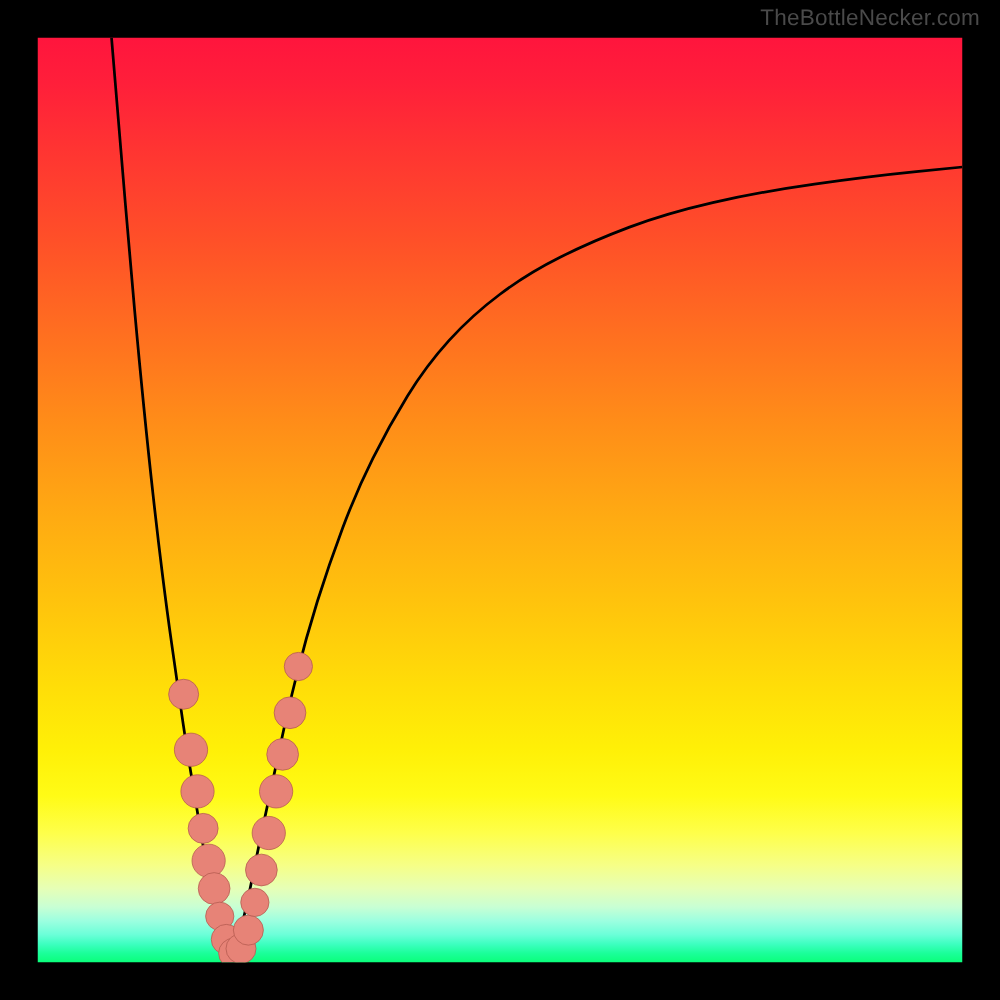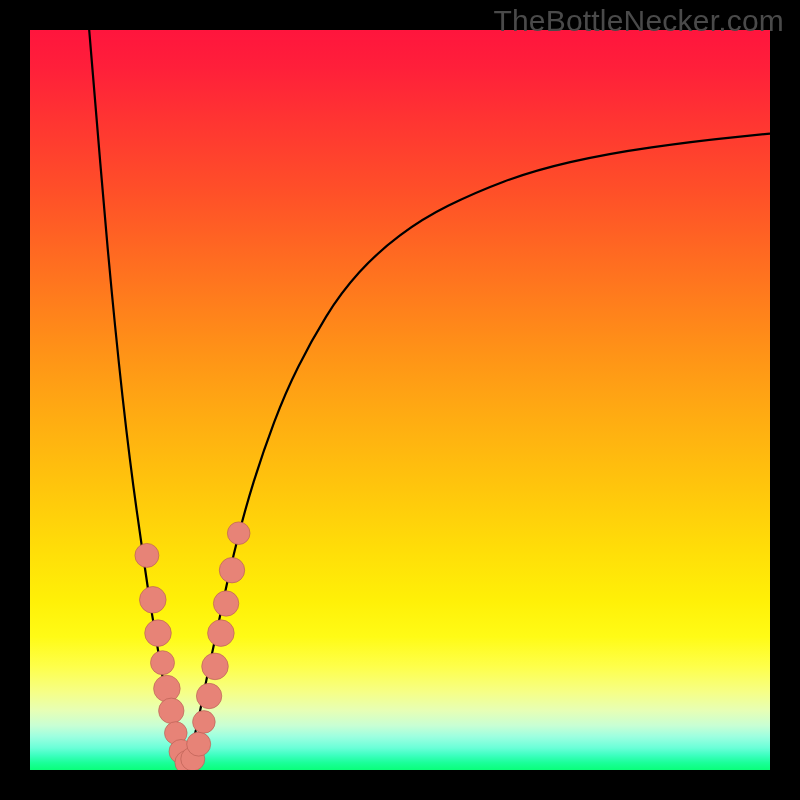--- a/index.html
+++ b/index.html
@@ -56,21 +56,21 @@
     position: absolute;
     inset: 0;
     width: 740px;
     height: 740px;
   }
   .watermark {
     position: absolute;
     top: 4px;
     right: 16px;
     color: #4a4a4a;
-    font-size: 30px;
+    font-size: 18px;
     font-weight: 500;
     letter-spacing: 0.2px;
     user-select: none;
   }
 </style>
 </head>
 <body>
 
 <div class="frame">
 

